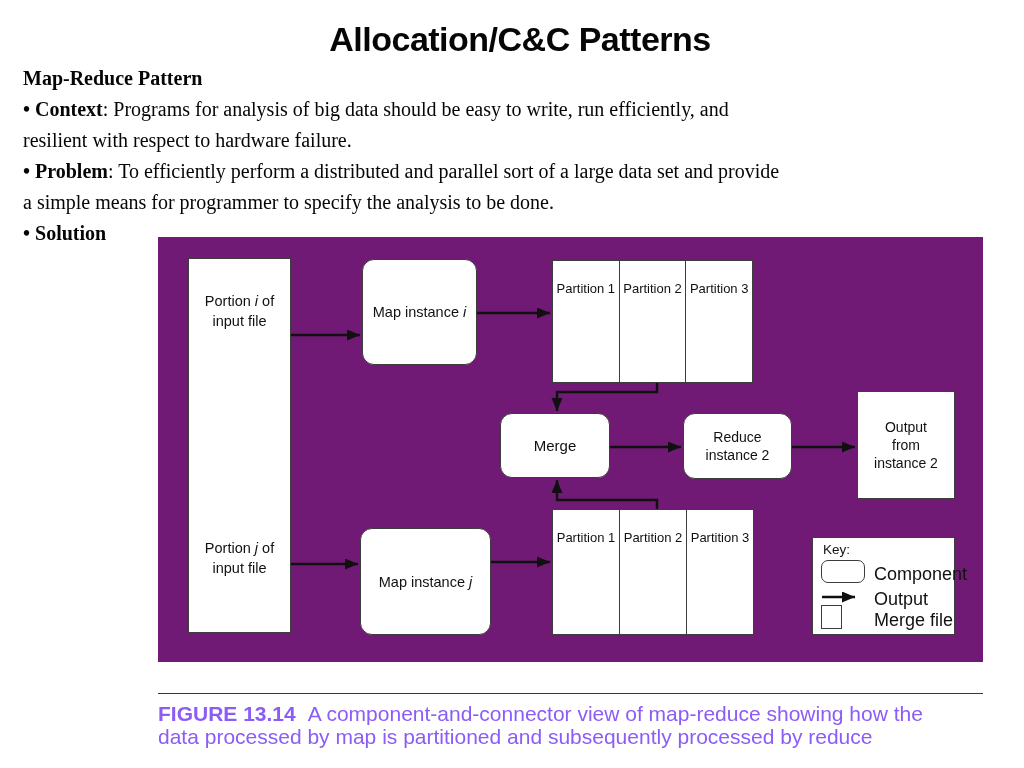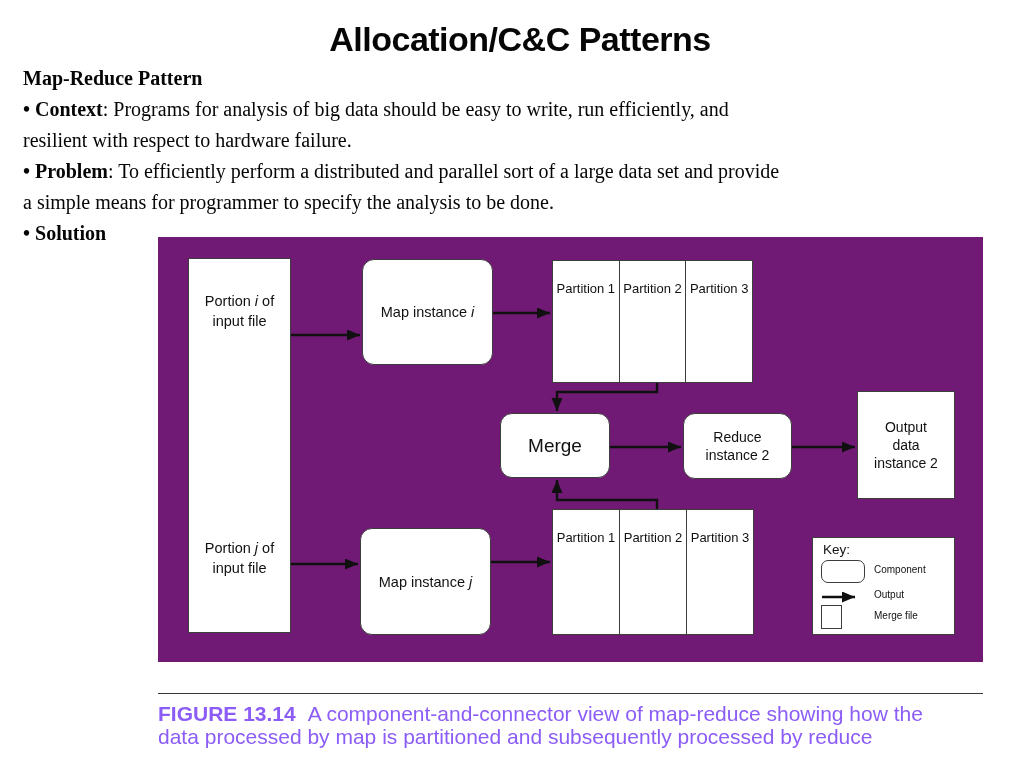--- a/index.html
+++ b/index.html
@@ -25,32 +25,32 @@
   .center-flex{display:flex;align-items:center;justify-content:center;text-align:center;}
   .col{flex-direction:column;}
   .dbox i{font-style:italic;}
 
   .disk-rect{left:30px;top:21px;width:103px;height:375px;}
   .portion{position:absolute;left:0;width:100%;text-align:center;line-height:20px;}
   .part-box{display:flex;padding:0;}
   .pcell{flex:1;border-right:1.5px solid #3d3d3d;text-align:center;padding-top:20px;
          font-size:13px;box-sizing:border-box;}
   .pcell:last-child{border-right:none;}
-  .merge-box{font-size:19px;}
+  .merge-box{font-size:15px;}
   .stack{line-height:18px;font-size:14px;}
 
   
   .key-box{left:654px;top:300px;width:143px;height:98px;}
   .key-title{position:absolute;left:10px;top:4px;font-size:13.5px;}
   .key-comp{position:absolute;left:8px;top:22px;width:44px;height:23px;background:#fff;
             border:1.4px solid #3d3d3d;border-radius:7px;box-sizing:border-box;}
   .key-disk{position:absolute;left:8px;top:67px;width:21px;height:24px;background:#fff;
             border:1.4px solid #3d3d3d;box-sizing:border-box;}
   .key-arrow{position:absolute;left:8px;top:52px;}
-  .key-label{position:absolute;left:61px;font-size:10px;}
+  .key-label{position:absolute;left:61px;font-size:18px;}
 
   
   .cap-rule{position:absolute;left:158px;top:693px;width:825px;height:0;
             border-top:1.8px solid #3a3a3a;}
   .caption{position:absolute;left:158px;top:702px;width:840px;
            font-family:"Liberation Sans",sans-serif;font-size:21px;line-height:23px;color:#8b5cf6;}
   .cap-label{font-weight:bold;margin-right:12px;}
 </style>
 </head>
 <body>
@@ -90,21 +90,21 @@
       <div class="portion" style="top:32px">
         <div><span>Portion </span><i>i</i><span> of</span></div>
         <div>input file</div>
       </div>
       <div class="portion" style="top:279px">
         <div><span>Portion </span><i>j</i><span> of</span></div>
         <div>input file</div>
       </div>
     </div>
 
-    <div class="dbox rounded center-flex" style="left:204px;top:22px;width:131px;height:106px">
+    <div class="dbox rounded center-flex" style="left:204px;top:22px;width:115px;height:106px">
       <span><span>Map instance </span><i>i</i></span>
     </div>
     <div class="dbox rounded center-flex" style="left:202px;top:291px;width:131px;height:107px">
       <span><span>Map instance </span><i>j</i></span>
     </div>
 
     <div class="dbox part-box" style="left:394px;top:23px;width:201px;height:123px">
       <div class="pcell">Partition 1</div>
       <div class="pcell">Partition 2</div>
       <div class="pcell">Partition 3</div>
@@ -117,21 +117,21 @@
 
     <div class="dbox rounded center-flex merge-box" style="left:342px;top:176px;width:110px;height:65px">Merge</div>
 
     <div class="dbox rounded center-flex col stack" style="left:525px;top:176px;width:109px;height:66px">
       <div>Reduce</div>
       <div>instance 2</div>
     </div>
 
     <div class="dbox center-flex col stack" style="left:699px;top:154px;width:98px;height:108px">
       <div>Output</div>
-      <div>data</div>
+      <div>from</div>
       <div>instance 2</div>
     </div>
 
     <div class="dbox key-box">
       <div class="key-title">Key:</div>
       <div class="key-comp"></div>
       <div class="key-label" style="top:26px">Component</div>
       <svg class="key-arrow" width="42" height="14" viewBox="0 0 42 14">
         <defs>
           <marker id="kah" markerWidth="14" markerHeight="12" refX="13" refY="5.5" orient="auto" markerUnits="userSpaceOnUse">

